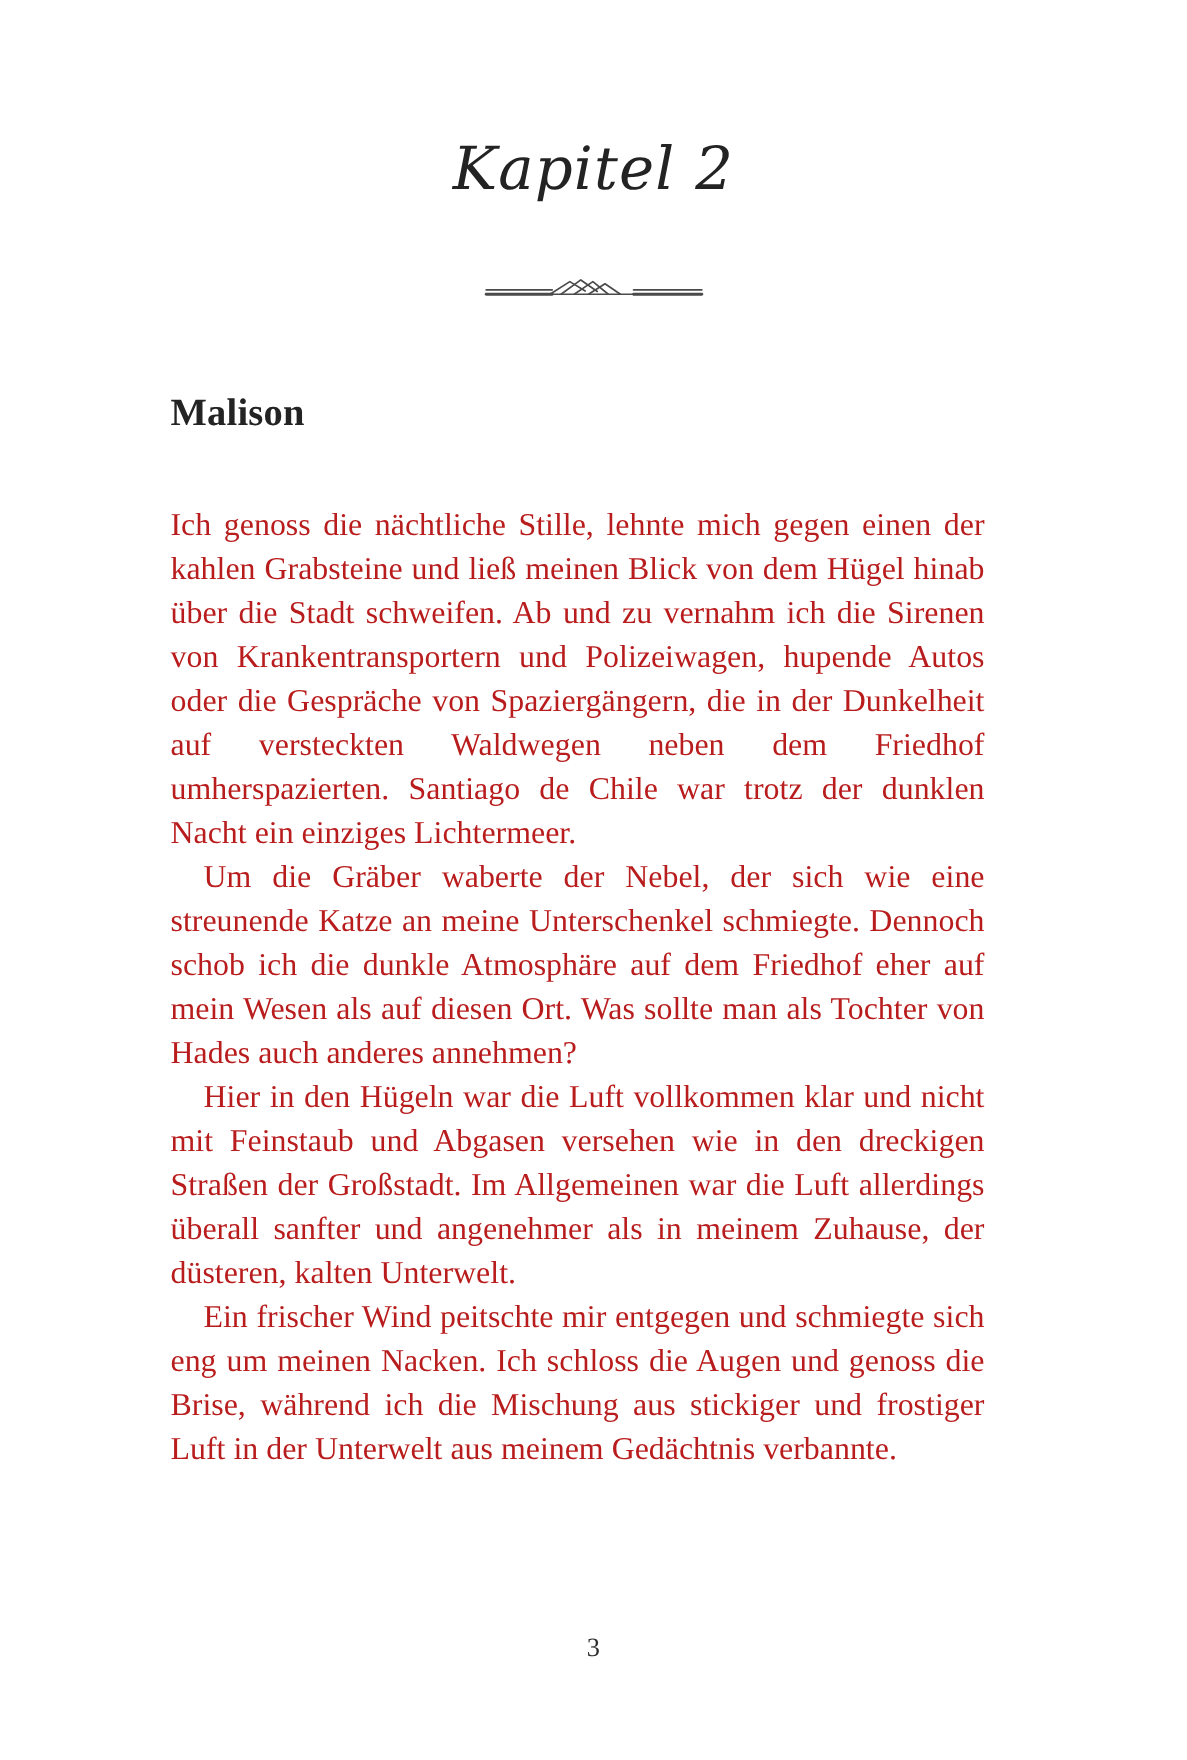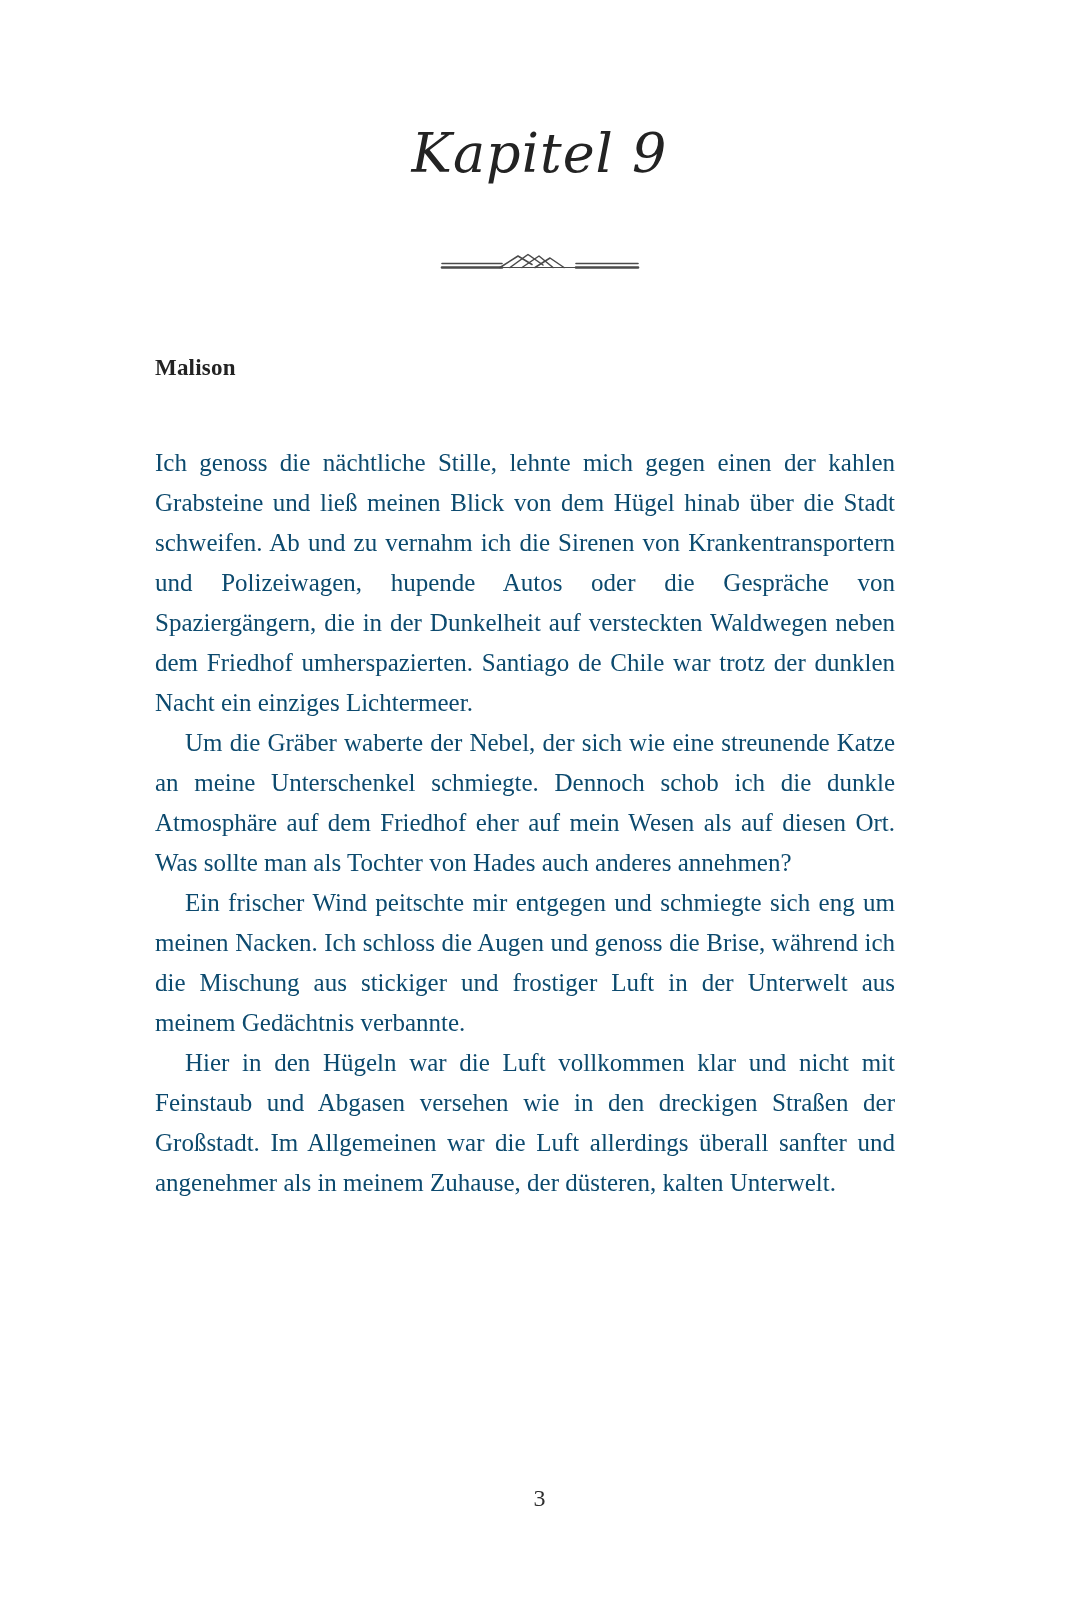--- a/index.html
+++ b/index.html
@@ -29,53 +29,53 @@
   }
   .divider {
     width: 200px;
     margin: 66px auto 0 auto;
     display: flex;
     justify-content: center;
     align-items: center;
   }
   .section-header {
     margin: 80px 0 0 155px;
-    font-size: 23px;
+    font-size: 35px;
     font-weight: 700;
     color: #232323;
     letter-spacing: 0.2px;
   }
   .body-text {
     margin: 62px 0 0 155px;
     width: 740px;
-    font-size: 25px;
+    font-size: 29px;
     line-height: 40px;
     text-align: justify;
-    color: #0c4a6e;
+    color: #b91c1c;
     hyphens: auto;
     -webkit-hyphens: auto;
   }
   .body-text p { margin: 0; }
   .body-text p.indent { text-indent: 30px; font-family: Liberation Serif, serif; }
   .page-number {
     position: absolute;
     bottom: 88px;
     left: 0;
     width: 100%;
     text-align: center;
     font-size: 24px;
     color: #2e2e2e;
   }
 </style>
 </head>
 <body>
 
 <div class="book-page">
 
-  <h1 class="chapter-title">Kapitel 9</h1>
+  <h1 class="chapter-title">Kapitel 2</h1>
 
   <div class="divider">
     <svg width="200" height="24" viewBox="0 0 200 24">
       <g stroke="#4a4a4a" fill="none" stroke-linecap="round" stroke-linejoin="round">
 
         <path d="M2 12.5 H62" stroke-width="1.6"></path>
         <path d="M2 16.5 H62" stroke-width="2.6"></path>
 
         <path d="M136 12.5 H198" stroke-width="1.6"></path>
         <path d="M136 16.5 H198" stroke-width="2.6"></path>
@@ -87,19 +87,19 @@
         <path d="M60 16.5 H136" stroke-width="1.2"></path>
       </g>
     </svg>
   </div>
 
   <h2 class="section-header">Malison</h2>
 
   <div class="body-text">
     <p>Ich genoss die nächtliche Stille, lehnte mich gegen einen der kahlen Grabsteine und ließ meinen Blick von dem Hügel hinab über die Stadt schweifen. Ab und zu vernahm ich die Sirenen von Krankentransportern und Polizeiwagen, hupende Autos oder die Gespräche von Spaziergängern, die in der Dunkelheit auf versteckten Waldwegen neben dem Friedhof umherspazierten. Santiago de Chile war trotz der dunklen Nacht ein einziges Lichtermeer.</p>
     <p class="indent">Um die Gräber waberte der Nebel, der sich wie eine streunende Katze an meine Unterschenkel schmiegte. Dennoch schob ich die dunkle Atmosphäre auf dem Friedhof eher auf mein Wesen als auf diesen Ort. Was sollte man als Tochter von Hades auch anderes annehmen?</p>
+    <p class="indent">Hier in den Hügeln war die Luft vollkommen klar und nicht mit Feinstaub und Abgasen versehen wie in den dreckigen Straßen der Großstadt. Im Allgemeinen war die Luft allerdings überall sanfter und angenehmer als in meinem Zuhause, der düsteren, kalten Unterwelt.</p>
     <p class="indent">Ein frischer Wind peitschte mir entgegen und schmiegte sich eng um meinen Nacken. Ich schloss die Augen und genoss die Brise, während ich die Mischung aus stickiger und frostiger Luft in der Unterwelt aus meinem Gedächtnis verbannte.</p>
-    <p class="indent">Hier in den Hügeln war die Luft vollkommen klar und nicht mit Feinstaub und Abgasen versehen wie in den dreckigen Straßen der Großstadt. Im Allgemeinen war die Luft allerdings überall sanfter und angenehmer als in meinem Zuhause, der düsteren, kalten Unterwelt.</p>
   </div>
 
   <div class="page-number">3</div>
 
 </div>
 
 </body></html>

